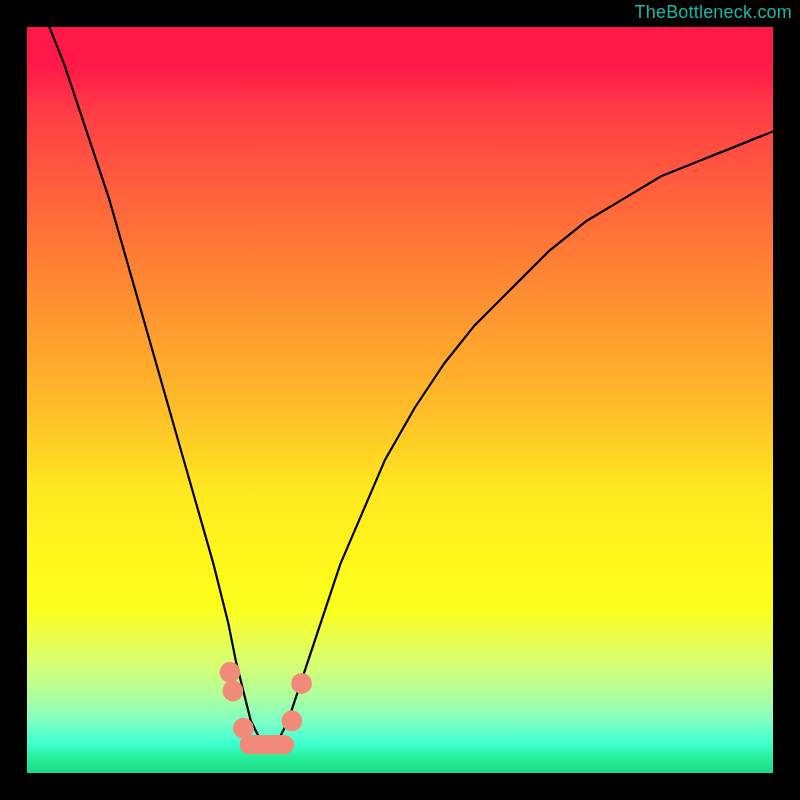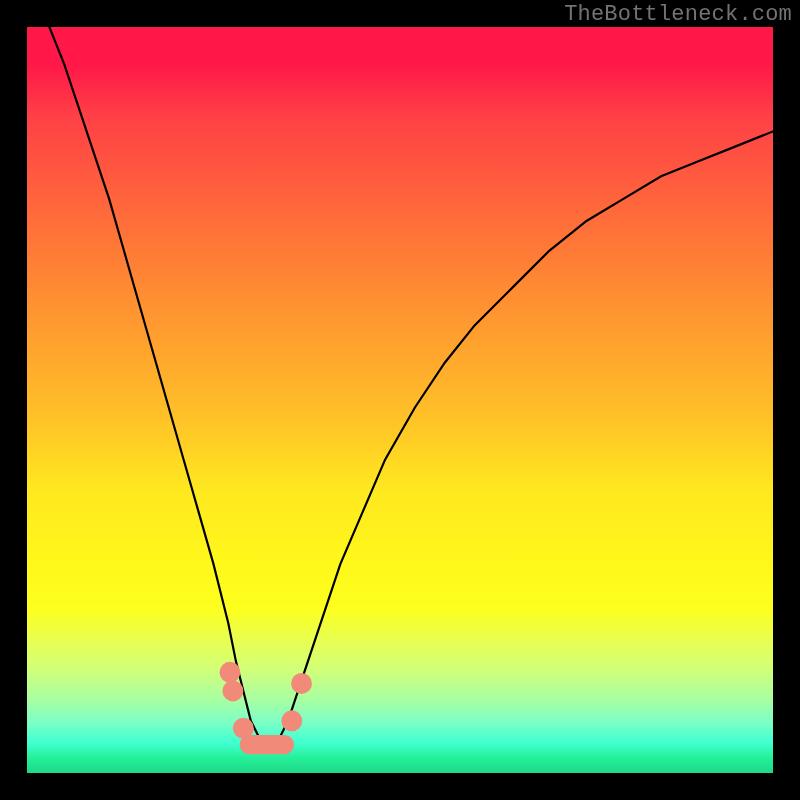--- a/index.html
+++ b/index.html
@@ -38,23 +38,23 @@
       #7fffc4 93%,
       #40ffd0 96%,
       #24f098 98%,
       #1fd888 100%
     );
   }
   .watermark {
     position: absolute;
     top: 2px;
     right: 8px;
-    font-family: Liberation Mono, monospace;
-    font-size: 22px;
-    color: #737373;
+    font-family: Liberation Sans, sans-serif;
+    font-size: 18px;
+    color: #14b8a6;
     font-weight: 500;
     letter-spacing: 0.2px;
   }
   svg.curve {
     position: absolute;
     left: 0;
     top: 0;
     width: 746px;
     height: 746px;
   }

